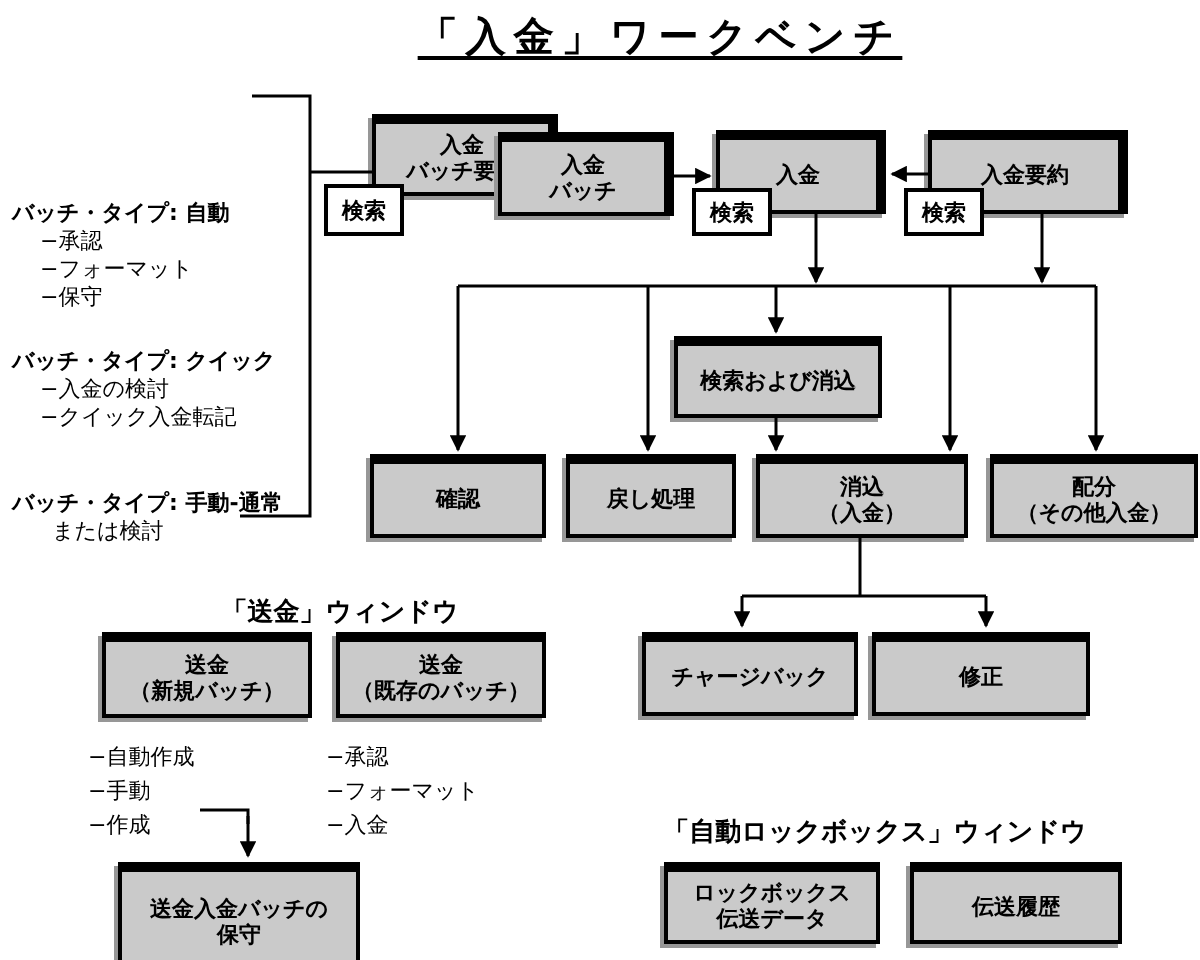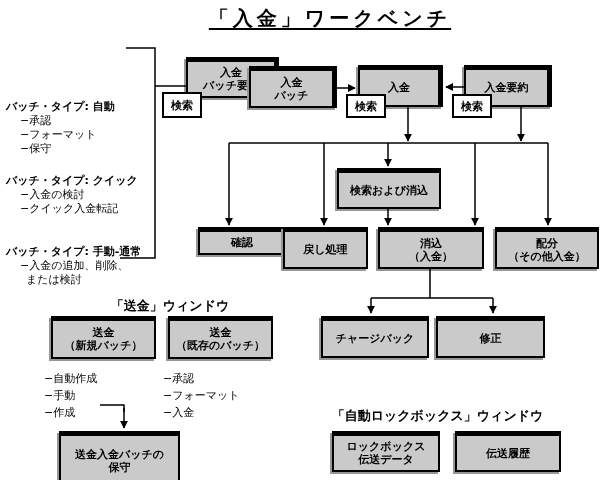--- a/index.html
+++ b/index.html
@@ -77,21 +77,20 @@
   <div class="itm">−フォーマット</div>
   <div class="itm">−保守</div>
 </div>
 <div class="abs legend" style="left:6px;top:130px;">
   <div class="hdr">バッチ・タイプ: クイック</div>
   <div class="itm">−入金の検討</div>
   <div class="itm">−クイック入金転記</div>
 </div>
 <div class="abs legend" style="left:6px;top:201px;">
   <div class="hdr">バッチ・タイプ: 手動-通常</div>
-  <div class="itm">−入金の追加、削除、</div>
   <div class="cont">または検討</div>
 </div>
 
 <div class="search" style="left:162px;top:48px;width:40px;height:26px;">
     <span>検索</span>
   </div>
 <div class="search" style="left:346px;top:50px;width:40px;height:24px;">
     <span>検索</span>
   </div>
 <div class="search" style="left:452px;top:50px;width:40px;height:24px;">
@@ -102,28 +101,28 @@
   <span>入金</span>
   <span>バッチ要約</span>
 </div>
 <div class="gbox toprow z3" style="left:249px;top:66px;width:88px;height:42px;">
   <span>入金</span>
   <span>バッチ</span>
 </div>
 <div class="gbox toprow" style="left:358px;top:65px;width:85px;height:42px;">
   <span>入金</span>
 </div>
-<div class="gbox toprow" style="left:464px;top:65px;width:88px;height:42px;">
+<div class="gbox toprow" style="left:464px;top:65px;width:100px;height:42px;">
   <span>入金要約</span>
 </div>
 
 <div class="gbox" style="left:337px;top:168px;width:104px;height:41px;">
   <span>検索および消込</span>
 </div>
-<div class="gbox" style="left:198px;top:227px;width:88px;height:28px;align-items:center;">
+<div class="gbox" style="left:185px;top:227px;width:88px;height:42px;align-items:center;">
   <span>確認</span>
 </div>
 <div class="gbox" style="left:283px;top:227px;width:85px;height:42px;">
   <span>戻し処理</span>
 </div>
 <div class="gbox" style="left:378px;top:227px;width:106px;height:42px;">
   <span>消込</span>
   <span>（入金）</span>
 </div>
 <div class="gbox" style="left:495px;top:227px;width:104px;height:42px;">

